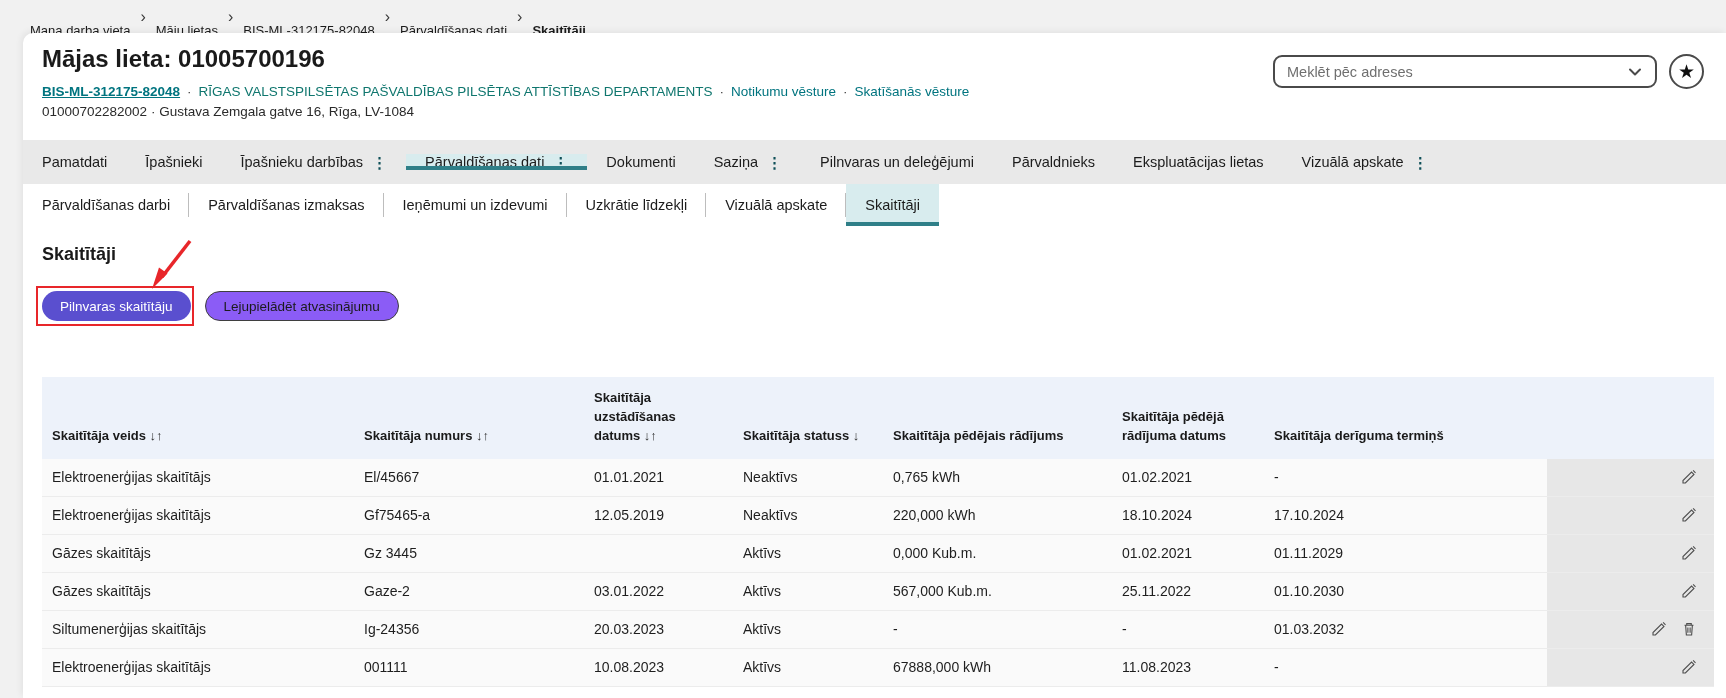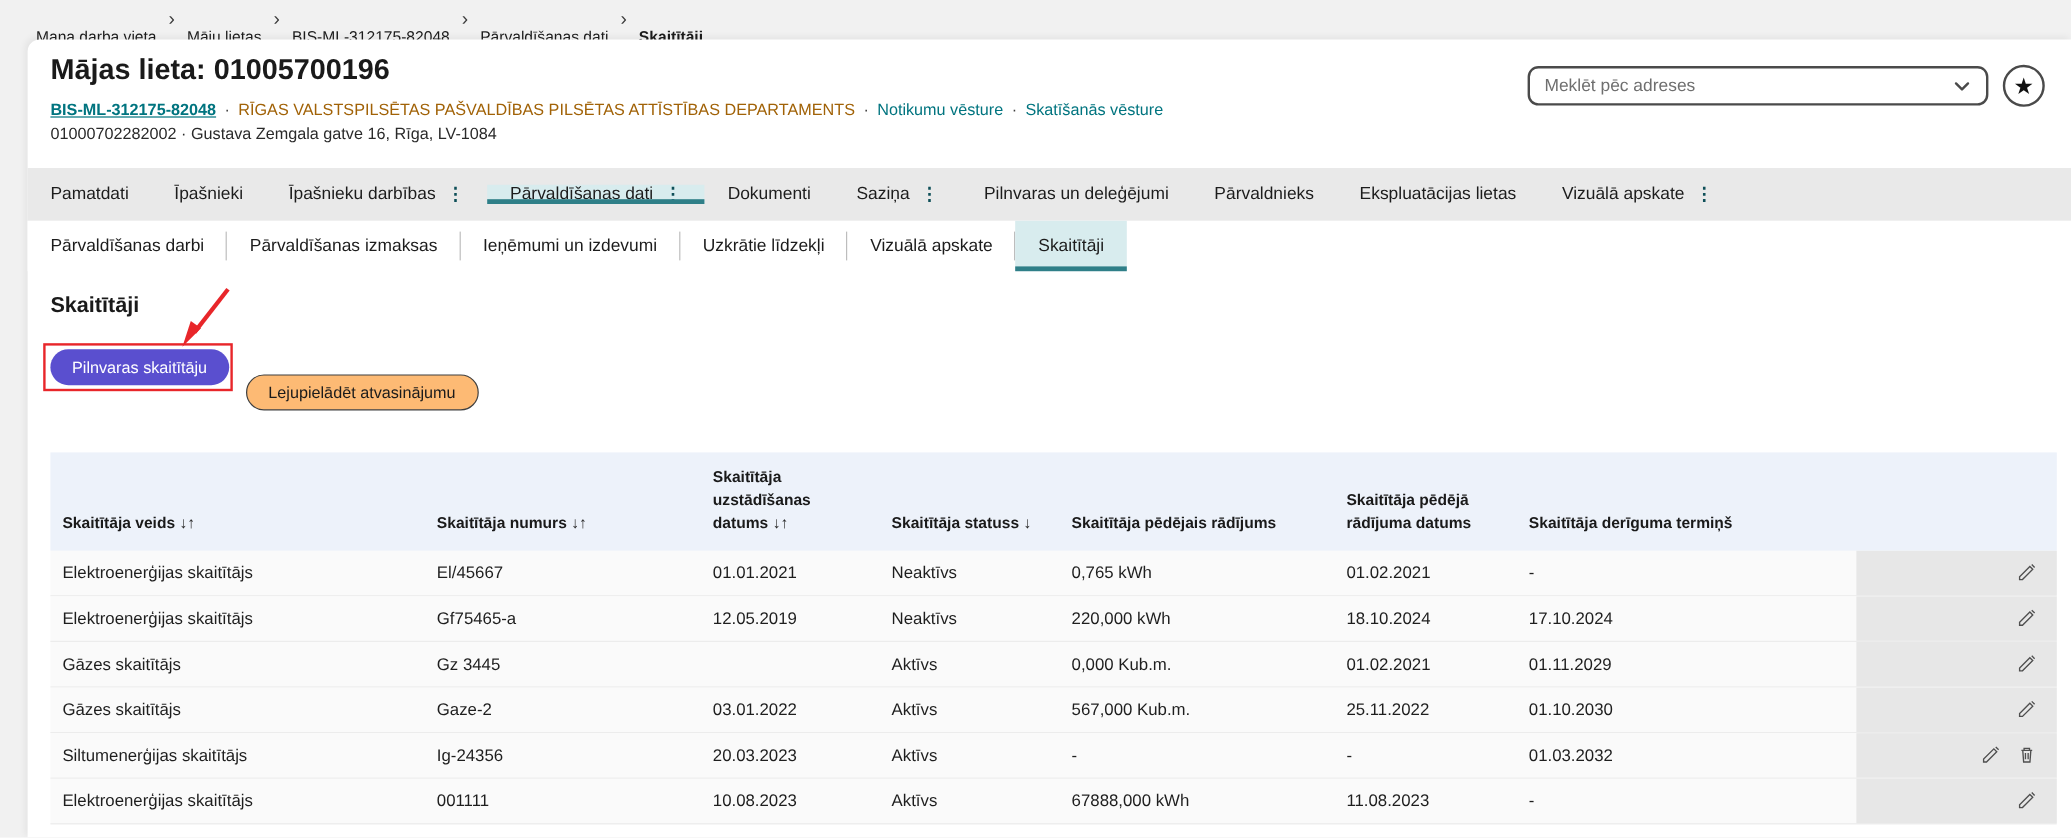--- a/index.html
+++ b/index.html
@@ -18,21 +18,21 @@
 
   
   .card { position:absolute; left:23px; top:33px; right:0; bottom:0;
     background:#fff; border-top-left-radius:10px;
     box-shadow:-2px -2px 6px rgba(0,0,0,.06); }
 
   .card-head { position:relative; height:107px; padding:12px 0 0 19px; }
   .page-title { margin:0; font-size:24px; font-weight:bold; color:#1a1a1a; }
   .meta-line { margin-top:11px; font-size:13.5px; display:flex; align-items:center; gap:7px; white-space:nowrap; }
   .case-link { color:#00747F; font-weight:bold; text-decoration:underline; cursor:pointer; }
-  .dept { color:#a16207; }
+  .dept { color:#0f766e; }
   .dot-sep { color:#3d3d3d; }
   .teal-link { color:#00747F; cursor:pointer; }
   .addr-line { margin-top:5px; font-size:13.5px; color:#2a2a2a; }
 
   .search-wrap { position:absolute; top:21px; right:22px; display:flex; align-items:center; gap:12px; }
   .search-select { width:384px; height:33px; border:2px solid #4a4a4a; border-radius:9px;
     display:flex; align-items:center; justify-content:space-between; padding:0 12px;
     background:#fff; cursor:pointer; }
   .search-placeholder { color:#6f6f6f; font-size:14.5px; }
   .fav-btn { width:35px; height:35px; border-radius:50%; border:2px solid #4a4a4a; background:#fff;
@@ -48,21 +48,21 @@
   .sel-underline { position:absolute; left:0; right:0; bottom:0; height:4px; background:#2f7f88; }
   .kebab { color:#0e4f58; font-weight:bold; font-size:15px; line-height:1; cursor:pointer; }
 
   
   .content { padding:14px 12px 0 19px; position:relative; }
   .section-title { margin:4px 0 0 0; font-size:18px; font-weight:bold; color:#1a1a1a; }
   .btn-row { margin-top:26px; display:flex; gap:14px; position:relative; height:30px; }
   .btn { height:30px; border-radius:16px; padding:0 18px; font-size:13.5px;
     font-family:"Liberation Sans", sans-serif; cursor:pointer; white-space:nowrap; }
   .btn-primary { background:#5a4fcf; color:#fff; border:none; }
-  .btn-secondary { background:#fdba74; color:#1b1b1b; border:1.5px solid #3f3f3f;margin-top:21px; }
+  .btn-secondary { background:#8b5cf6; color:#1b1b1b; border:1.5px solid #3f3f3f; }
   .red-box { position:absolute; left:-6px; top:-5px; width:158px; height:40px;
     border:2px solid #e8262a; pointer-events:none; }
   .red-arrow { position:absolute; left:96px; top:-52px; pointer-events:none; }
 
   
   .meters-table { margin-top:56px; font-size:14px; }
   .thead, .trow { display:grid; grid-template-columns:312px 230px 149px 150px 229px 152px 1fr 167px; }
   .thead { background:#edf2fa; align-items:end; padding:12px 0 13px; }
   .th { padding:0 10px; font-size:13px; font-weight:bold; color:#1a1a1a; line-height:1.45; }
   .sort { font-weight:bold; color:#2b2b2b; cursor:pointer; }

